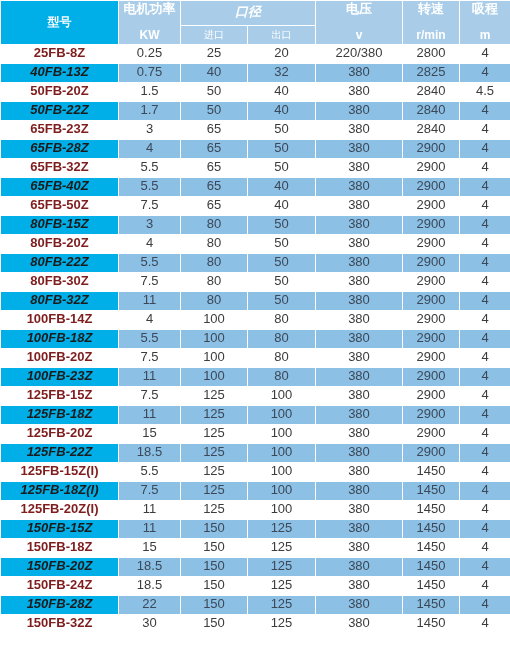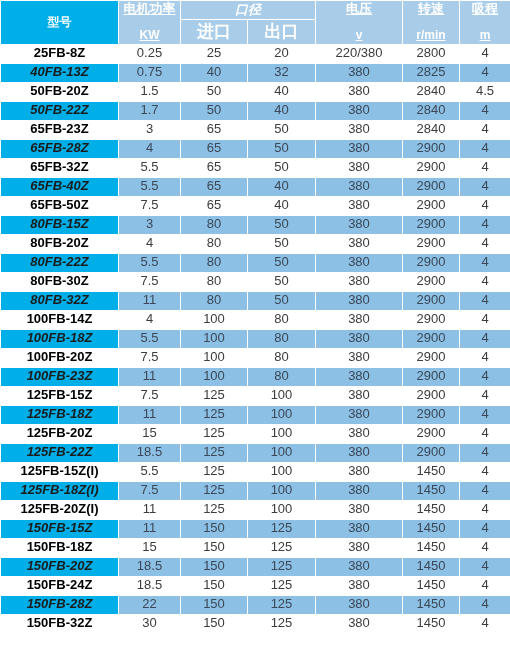--- a/index.html
+++ b/index.html
@@ -46,26 +46,25 @@
   }
   th.hd-model {
     background: #00aee8;
     font-size: 12px;
   }
   th.hd-group {
     font-size: 13px;
     font-style: italic;
   }
   th.hd-unit {
-    font-size: 17px;
-    font-weight: bold;
+    font-size: 10px;
+    font-weight: normal;
   }
   th.hd-stack {
     padding: 1px 2px 0 2px;
-    text-decoration: underline;
   }
   th .hd-title {
     display: block;
     font-size: 13px;
     line-height: 1.18;
   }
   th .hd-unit-inline {
     display: block;
     font-size: 12px;
     line-height: 1.3;
@@ -78,21 +77,21 @@
     height: 19px;
     color: #3c3c3c;
     background: #ffffff;
     border-top: 1px solid #d7d7d7;
     border-bottom: 1px solid #d7d7d7;
     border-left: 1px solid #ffffff;
     border-right: 1px solid #ffffff;
   }
   tbody td.model {
     font-weight: bold;
-    color: #000000;
+    color: #7f1d1d;
     font-size: 13px;
   }
   tr.alt td {
     background: #8cc0e4;
     color: #3c4858;
     border-top: 1px solid #8cc0e4;
     border-bottom: 1px solid #8cc0e4;
   }
   tr.alt td.model {
     background: #00aee8;

